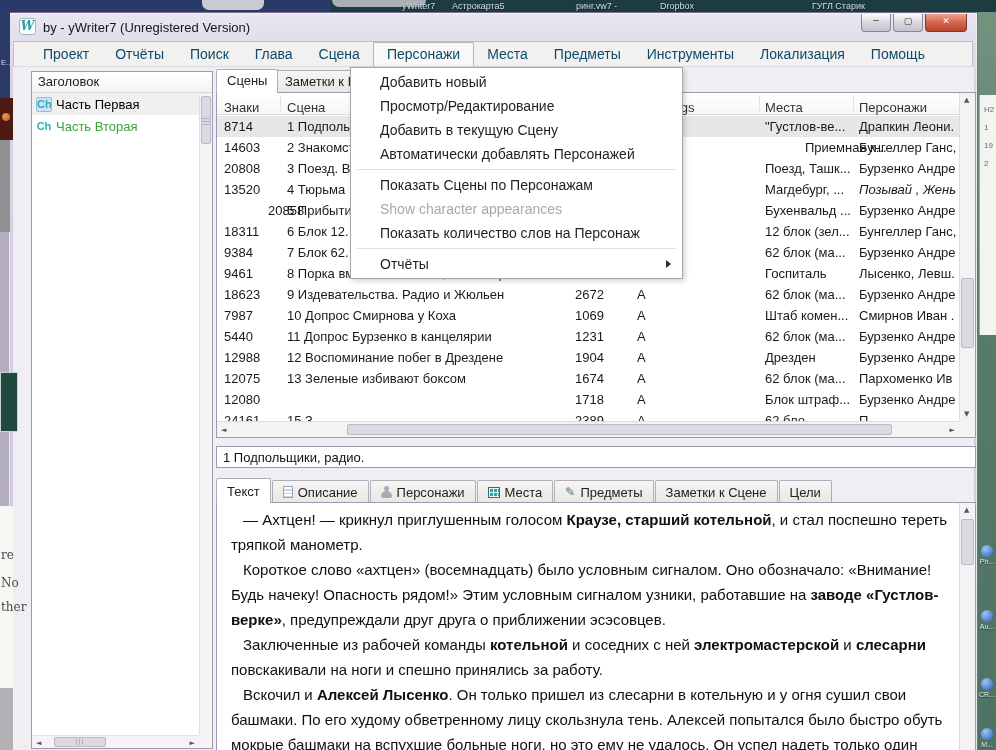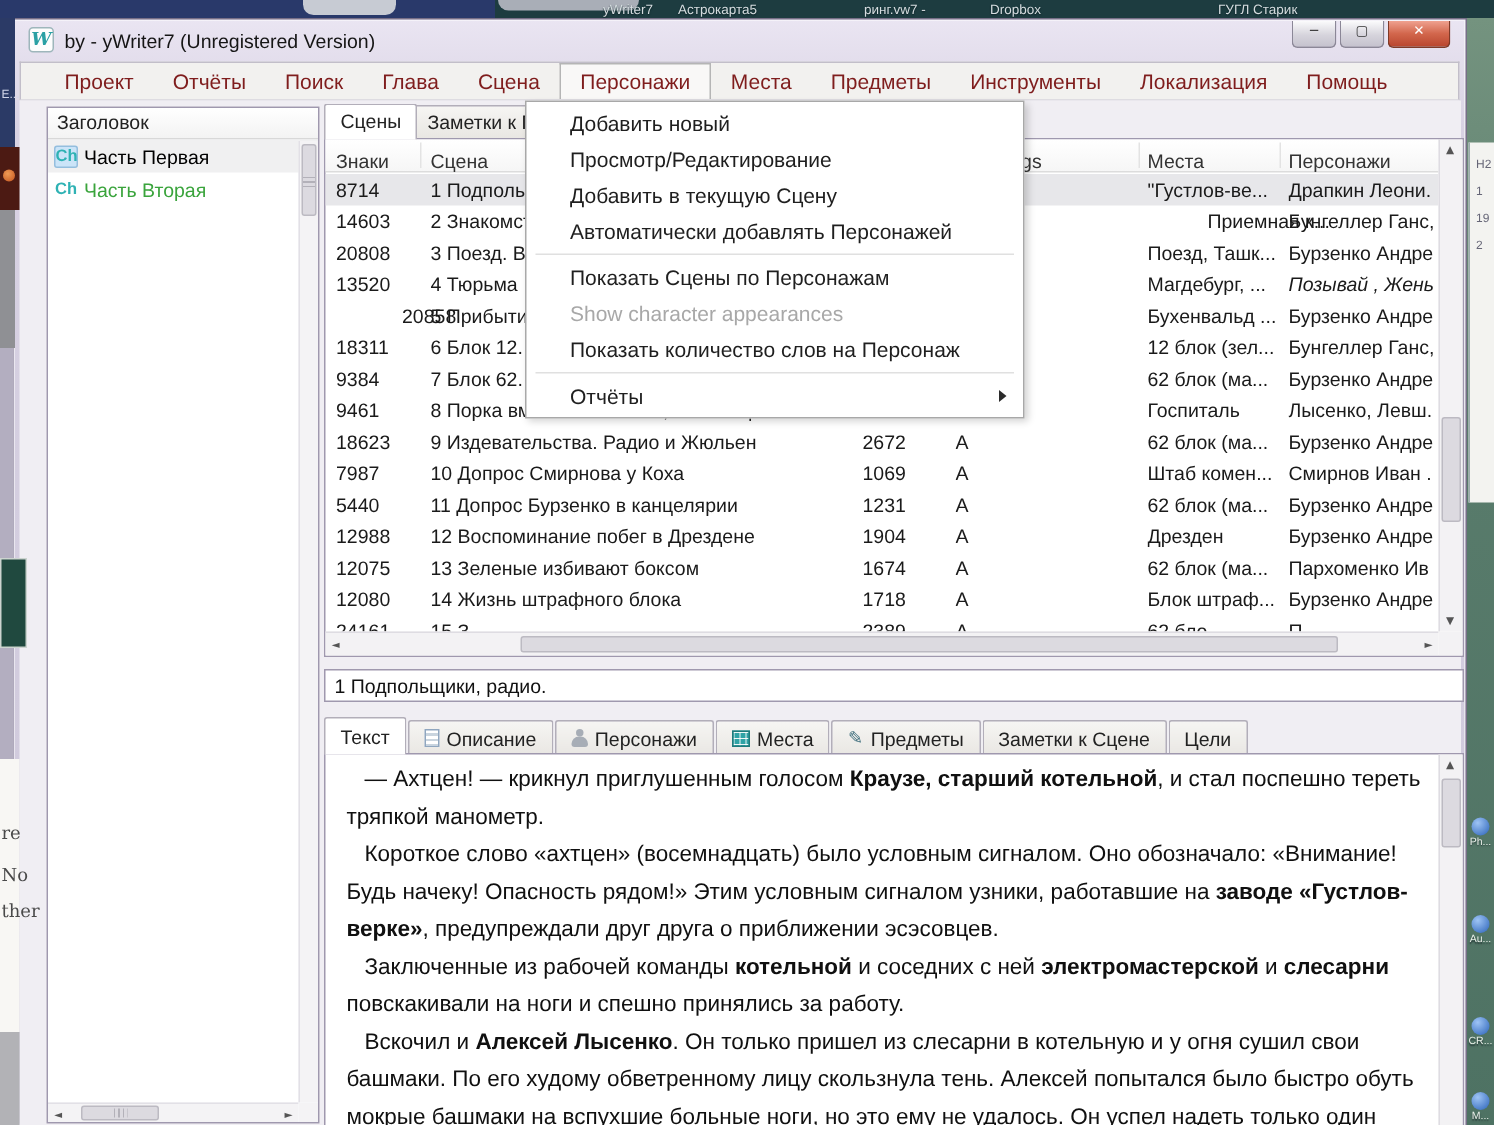--- a/index.html
+++ b/index.html
@@ -45,21 +45,21 @@
     font:italic bold 12px "DejaVu Serif", serif; line-height:15px; }
   .title-text { position:absolute; left:34px; top:7px; font-size:13px; color:#151515; }
   .win-btns { position:absolute; right:10px; top:1px; display:flex; gap:2px; }
   .wbtn { width:30px; height:18px; border:1px solid #8b8797; border-top:none; border-radius:0 0 4px 4px;
     background:linear-gradient(#fbfbfc, #d6d4dc 55%, #c5c2ce); color:#333; font-size:9px;
     text-align:center; line-height:15px; font-family:"DejaVu Sans", sans-serif; }
   .wbtn.close { width:42px; background:linear-gradient(#efa18f, #d2664c 50%, #b9472f); color:#fff; border-color:#7e3a28; }
   
   .menubar { position:absolute; left:4px; top:28px; right:4px; height:26px; background:#f2f1ef;
     border:1px solid #c2bec9; border-bottom-color:#dedce1; display:flex; padding-left:16px;
-    font-size:14px; color:#7f1d1d; }
+    font-size:14px; color:#0c4a6e; }
   .menu-item { padding:0 13px; line-height:24px; white-space:nowrap; }
   .menu-item.open { background:#f9f8f7; border:1px solid #b5b5b5; border-bottom:none; line-height:23px; }
   .client-bg { position:absolute; left:4px; top:54px; right:3px; height:684px; background:#f0eef3; }
   
   .tree { position:absolute; left:22px; top:58px; width:182px; height:678px; background:#fff; border:1px solid #9f98ae; }
   .tree-header { height:21px; border-bottom:1px solid #d8d8d8; background:linear-gradient(#fff,#f3f3f3);
     font-size:13px; color:#222; padding:2px 0 0 6px; }
   .tree-item { height:22px; display:flex; align-items:center; padding-left:4px; font-size:13px; white-space:nowrap; }
   .tree-item.sel { background:#f0f0f1; }
   .tree-badge { display:inline-block; width:16px; height:15px; line-height:15px; text-align:center;
@@ -338,21 +338,20 @@
           <div class="sl-row" style="top: 252px;">
             <span class="sl-cell" style="left: 7px; width: 56px;">12075</span>
             <span class="sl-cell" style="left: 70px; width: 280px;">13 Зеленые избивают боксом</span>
             <span class="sl-cell" style="left: 358px; width: 50px;">1674</span>
             <span class="sl-cell" style="left: 420px; width: 24px;">A</span>
             <span class="sl-cell" style="left: 548px; width: 90px;">62 блок (ма...</span>
             <span class="sl-cell" style="left: 642px; width: 98px;">Пархоменко Ив</span>
           </div>
           <div class="sl-row" style="top: 273px;">
             <span class="sl-cell" style="left: 7px; width: 56px;">12080</span>
-            <span class="sl-cell" style="left: 70px; width: 280px;">14 Жизнь штрафного блока</span>
             <span class="sl-cell" style="left: 358px; width: 50px;">1718</span>
             <span class="sl-cell" style="left: 420px; width: 24px;">A</span>
             <span class="sl-cell" style="left: 548px; width: 90px;">Блок штраф...</span>
             <span class="sl-cell" style="left: 642px; width: 98px;">Бурзенко Андре</span>
           </div>
           <div class="sl-row" style="top: 294px;">
             <span class="sl-cell" style="left: 7px; width: 56px;">24161</span>
             <span class="sl-cell" style="left: 70px; width: 280px;">15 З</span>
             <span class="sl-cell" style="left: 358px; width: 50px;">2389</span>
             <span class="sl-cell" style="left: 420px; width: 24px;">A</span>

